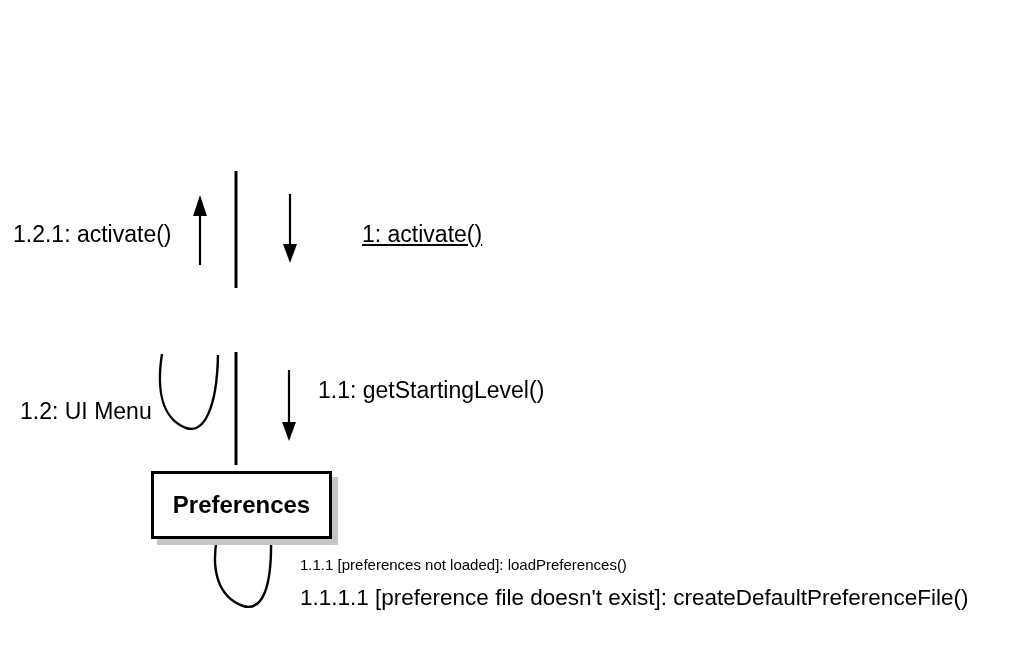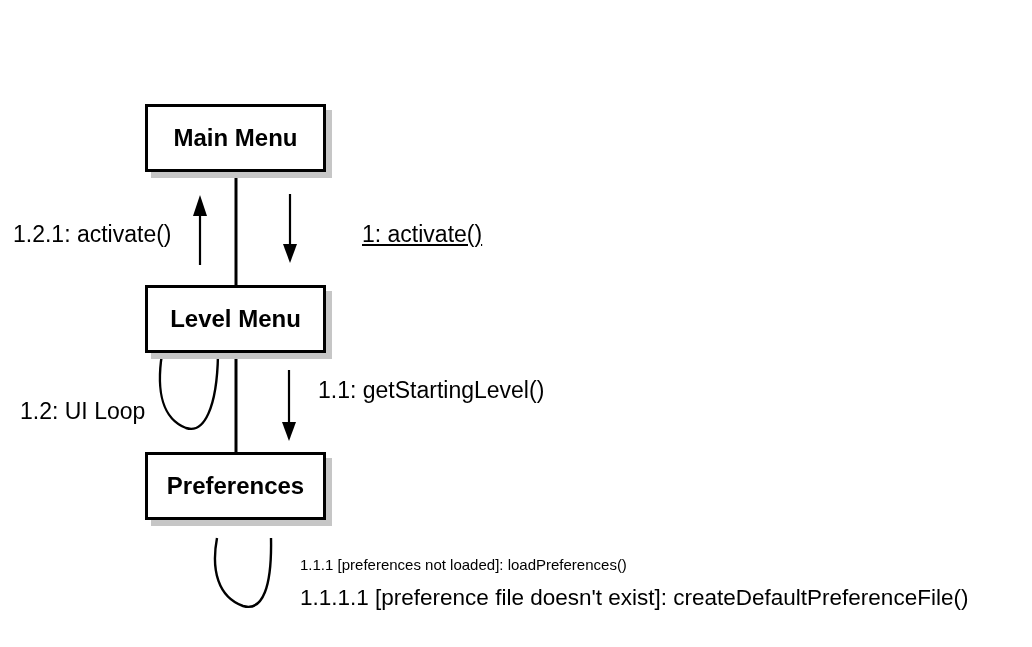--- a/index.html
+++ b/index.html
@@ -51,21 +51,21 @@
     display: flex;
     align-items: center;
     justify-content: center;
     font-size: 24px;
     font-weight: bold;
     white-space: nowrap;
     z-index: 2;
   }
   .node-main-menu   { top: 104px; }
   .node-level-menu  { top: 285px; }
-  .node-preferences { top: 452px; }
+  .node-preferences { top: 471px; margin-left: 6px; }
   .msg-label {
     position: absolute;
     font-size: 23px;
     line-height: 27px;
     white-space: nowrap;
     z-index: 3;
   }
   .lbl-activate-up   { left: 13px;  top: 221px; }
   .lbl-activate-down { left: 362px; top: 221px; text-decoration: underline; }
   .lbl-ui-loop       { left: 20px;  top: 398px; }
@@ -99,37 +99,31 @@
     <g>
       <line x1="289" y1="370" x2="289" y2="424" stroke="currentColor" stroke-width="2.2"></line>
       <polygon points="289,441 282,422 296,422" fill="currentColor"></polygon>
     </g>
 
     <path d="M 162,354 C 156,392 163,419 186,428 C 204,434 217,408 218,355" fill="none" stroke="currentColor" stroke-width="2.4"></path>
 
     <path d="M 217,538 C 211,570 218,597 243,606 C 263,612 272,586 271,538" fill="none" stroke="currentColor" stroke-width="2.4"></path>
   </svg>
 
-  <div class="node node-main-menu">
-    <span>Main Menu</span>
-  </div>
 
-  <div class="node node-level-menu">
-    <span>Level Menu</span>
-  </div>
 
   <div class="node node-preferences">
     <span>Preferences</span>
   </div>
 
   <div class="msg-label lbl-activate-up">1.2.1: activate()</div>
 
   <div class="msg-label lbl-activate-down">1: activate()</div>
 
-  <div class="msg-label lbl-ui-loop">1.2: UI Loop</div>
+  <div class="msg-label lbl-ui-loop">1.2: UI Menu</div>
 
   <div class="msg-label lbl-get-line1">1.1: getStartingLevel()</div>
 
 
   <div class="msg-label lbl-load-prefs">1.1.1 [preferences not loaded]: loadPreferences()</div>
 
   <div class="msg-label lbl-create-file">1.1.1.1 [preference file doesn't exist]: createDefaultPreferenceFile()</div>
 
 </div>
 

